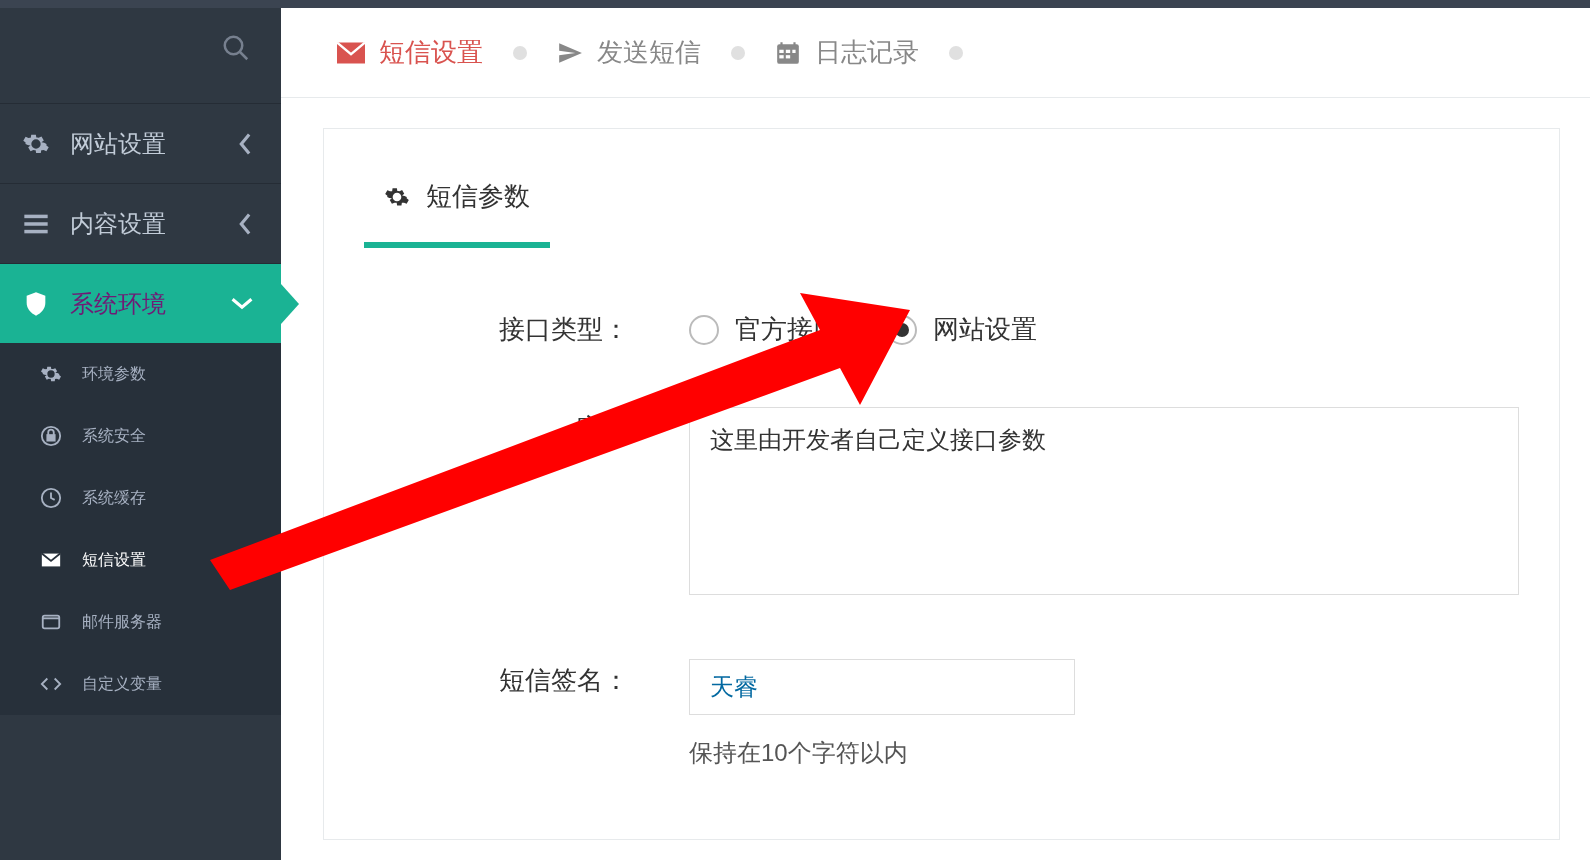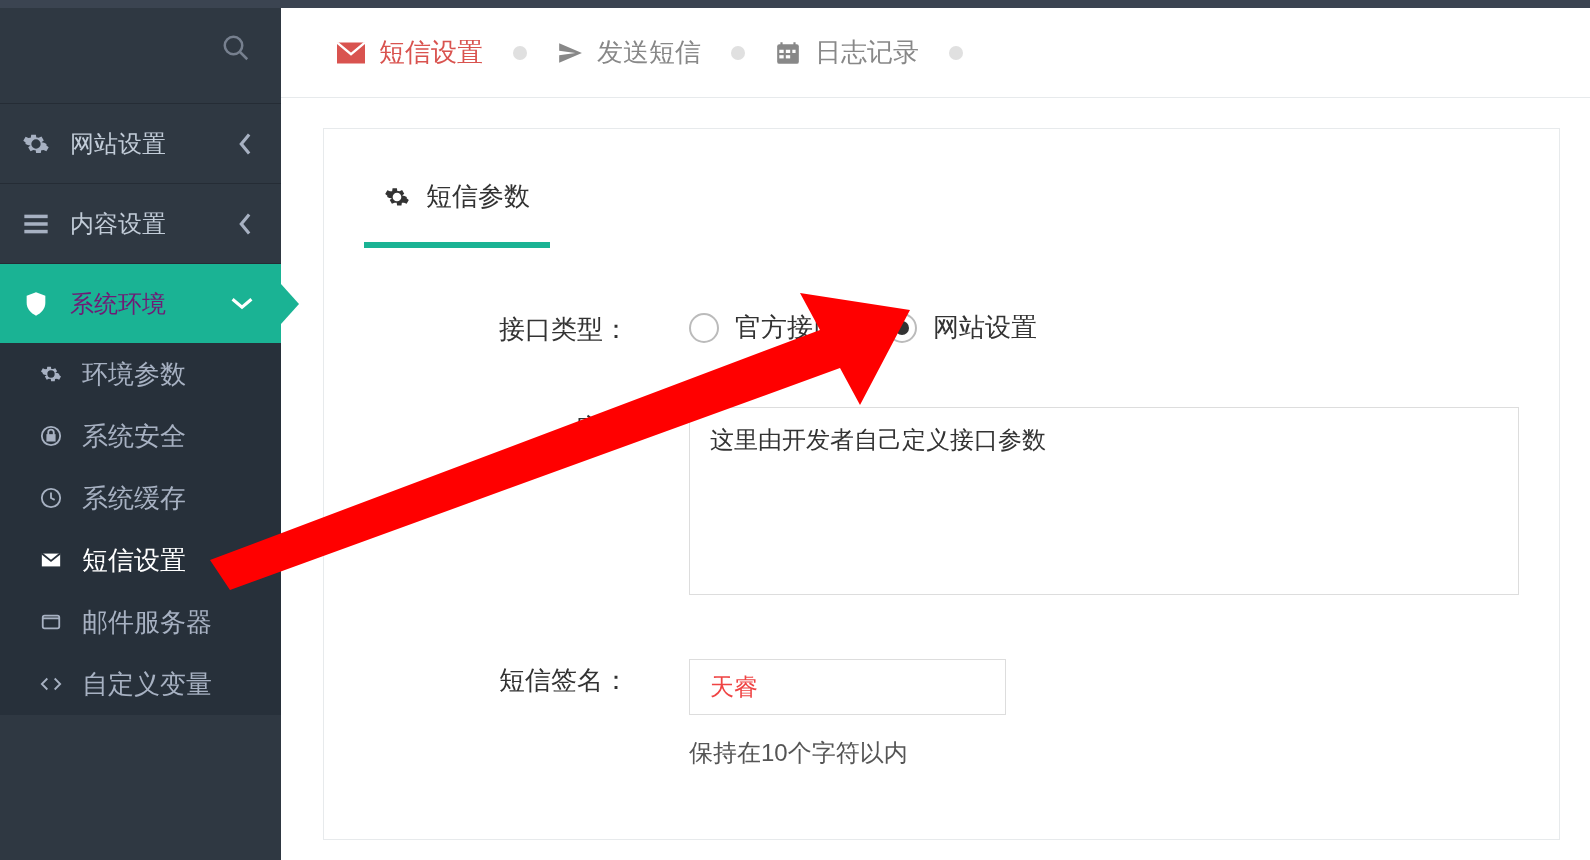--- a/index.html
+++ b/index.html
@@ -64,21 +64,21 @@
   border-left: 18px solid #1ab394;
 }
 .sub-nav {
   background: #27303a;
 }
 .sub-item {
   height: 62px;
   display: flex;
   align-items: center;
   padding-left: 40px;
-  font-size: 26px;
+  font-size: 16px;
   color: #a7b1c2;
   cursor: pointer;
 }
 .sub-item .icon-slot { width: 42px; display: flex; align-items: center; }
 .sub-item.current { color: #ffffff; }
 
 .main {
   flex: 1;
   background: #ffffff;
   display: flex;
@@ -128,21 +128,21 @@
   padding: 0 20px 28px 20px;
   border-bottom: 6px solid #1ab394;
   margin-bottom: 60px;
 }
 .panel-tab .icon-slot { margin-right: 16px; display: flex; }
 .form-row {
   display: flex;
   margin-bottom: 60px;
   align-items: flex-start;
 }
-.form-row.center { align-items: center; }
+.form-row.center { align-items: flex-end; }
 .form-label {
   width: 325px;
   text-align: right;
   padding-right: 60px;
   font-size: 26px;
   color: #333;
   padding-top: 4px;
 }
 .form-control { flex: 1; }
 .radio-group { display: flex; gap: 48px; align-items: center; }
@@ -174,26 +174,26 @@
   width: 830px;
   height: 188px;
   border: 1px solid #ddd;
   font-size: 24px;
   padding: 16px 20px;
   color: #333;
   resize: none;
   font-family: inherit;
 }
 input.field {
-  width: 317px;
+  width: 386px;
   height: 56px;
   border: 1px solid #ddd;
   font-size: 24px;
   padding: 0 20px;
-  color: #ef4444;
+  color: #0369a1;
 }
 .hint {
   font-size: 24px;
   color: #555;
   margin-top: 22px;
 }
 
 .annotation-arrow {
   position: absolute;
   top: 290px;

